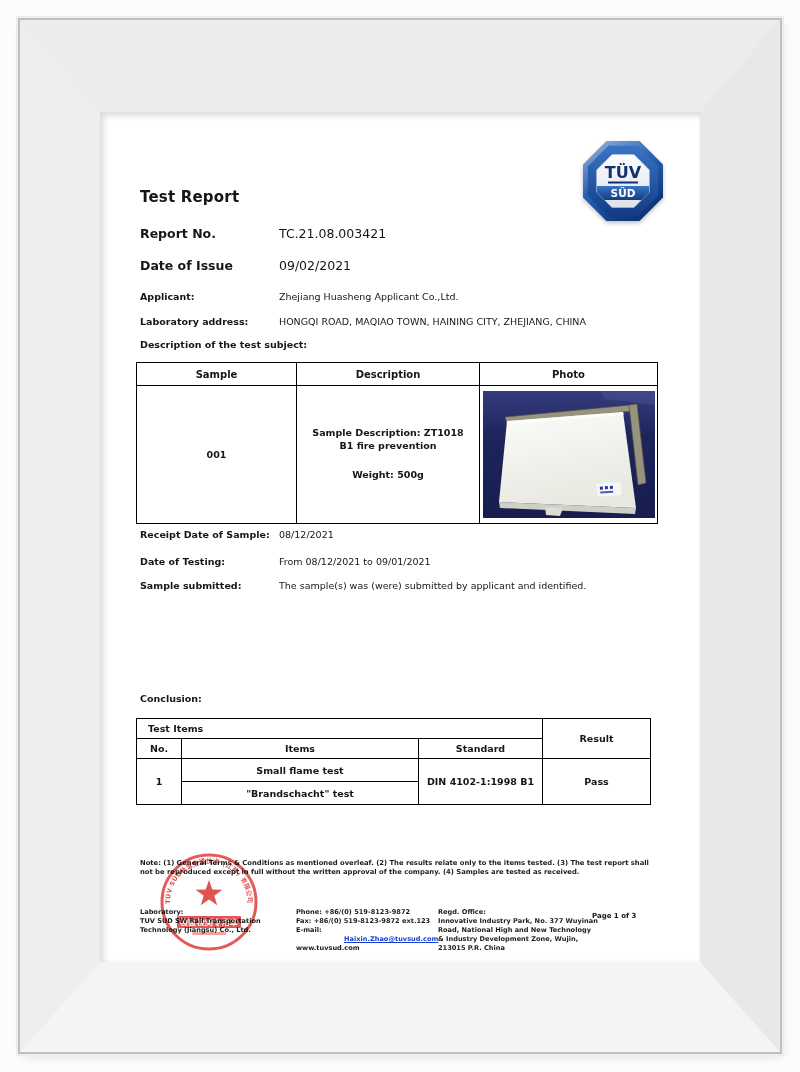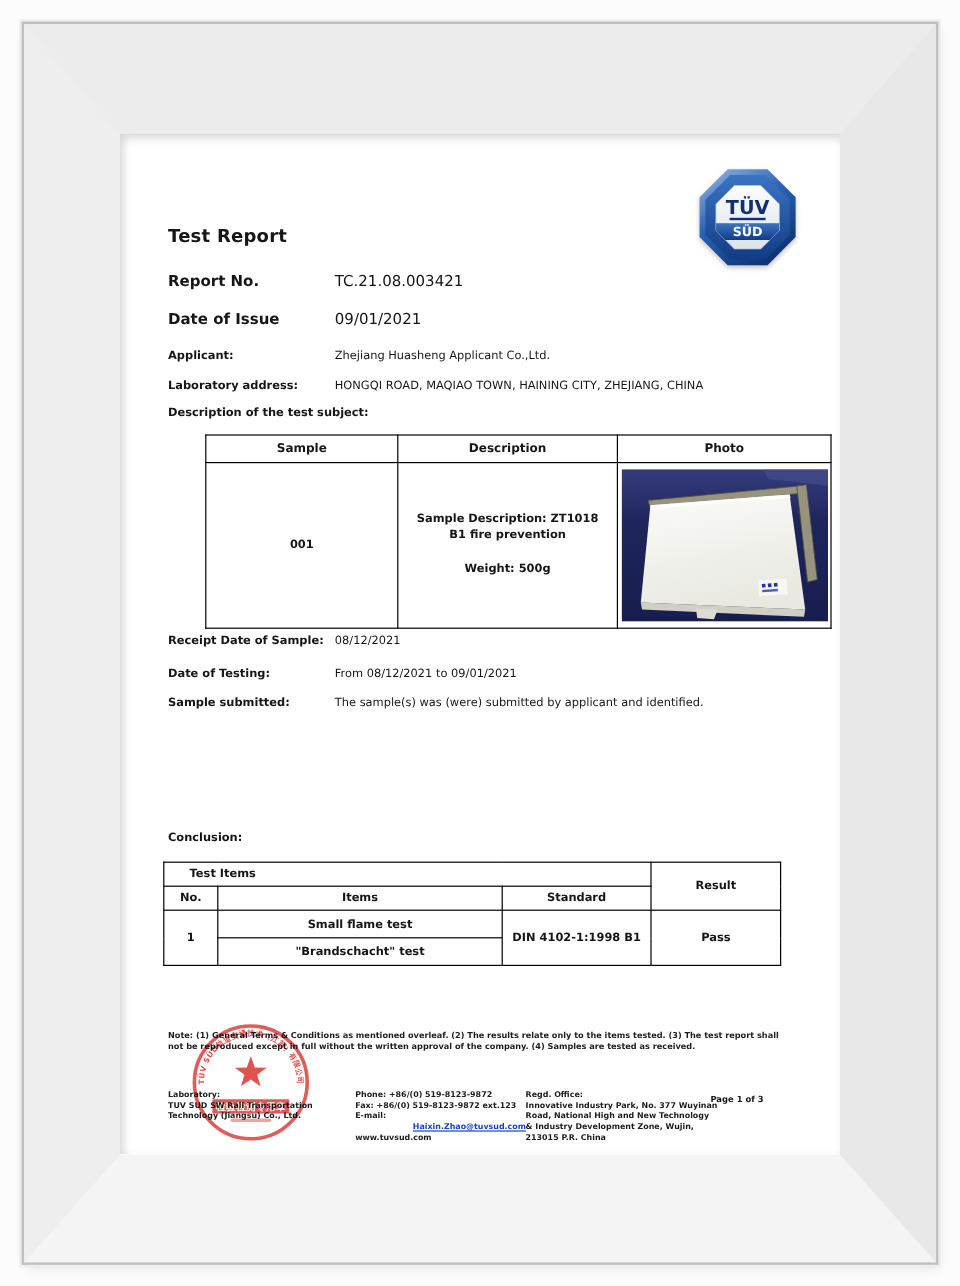--- a/index.html
+++ b/index.html
@@ -28,37 +28,37 @@
   .val{left:179px;font-weight:normal;white-space:nowrap;}
   .fs12{font-size:12.5px;}
   .fs10{font-size:9.5px;}
   .t114{top:114px}.t146{top:146px}.t179{top:179px}.t204{top:204px}.t227{top:227px}
   .t417{top:417px}.t444{top:444px}.t468{top:468px}.t581{top:581px}
 
   
   .logo{left:482px;top:24px;filter:drop-shadow(0 2px 2px rgba(0,0,0,.25));}
 
   
-  .tbl1{position:absolute;left:36px;top:250px;width:521px;table-layout:fixed;border-collapse:collapse;margin-left:35px;}
+  .tbl1{position:absolute;left:36px;top:250px;width:521px;table-layout:fixed;border-collapse:collapse;}
   .tbl1 th,.tbl1 td{border:1.5px solid #000;}
   .tbl1 th{height:20px;font-size:10px;font-weight:bold;text-align:center;}
   .tbl1 td{height:131px;text-align:center;vertical-align:middle;font-size:9.5px;font-weight:bold;}
   .c1{width:160px}.c2{width:183px}.c3{width:178px}
   .desc-gap{margin-top:16px;}
   .desc-line{line-height:1.35;padding:0 8px;}
   .photocell{padding:3px !important;}
   .photocell svg{display:block;}
 
   
   .tbl2{position:absolute;left:36px;top:606px;width:514px;table-layout:fixed;border-collapse:collapse;}
   .tbl2 td{border:1.5px solid #000;font-size:9.5px;font-weight:bold;text-align:center;vertical-align:middle;}
   .k1{width:45px}.k2{width:237px}.k3{width:124px}.k4{width:108px}
   .rowh18 td{height:17px;}
   .rowh21 td{height:20px;}
-  .cell-left{text-align:left !important;padding-left:21px;}
+  .cell-left{text-align:left !important;padding-left:11px;}
 
   
   .note{left:40px;top:747px;width:524px;font-size:6.8px;line-height:1.32;font-weight:600;color:#1d1d1d;}
   .fcol{font-size:6.6px;line-height:9px;font-weight:bold;color:#1d1d1d;margin-top:24px;}
   .fcol1{left:40px;top:772px;width:150px;}
   .fcol2{left:196px;top:772px;width:140px;}
   .fcol3{left:338px;top:772px;width:160px;}
   .fpage{left:492px;top:800px;font-size:7px;font-weight:bold;}
   .email{color:#1a3fd0;text-decoration:underline;padding-left:48px;}
 
@@ -101,21 +101,21 @@
       <rect x="26" y="42.5" width="30" height="2" fill="#10316e"></rect>
       <g clip-path="url(#innerOct)">
         <rect x="14.6" y="47" width="52.8" height="14" fill="url(#blueG)"></rect>
       </g>
       <text x="41" y="57.8" text-anchor="middle" font-size="10.5" font-weight="bold" fill="#ffffff" font-family="DejaVu Sans, sans-serif">SÜD</text>
     </svg>
 
     <div class="abs lbl fs12 t114">Report No.</div>
     <div class="abs val fs12 t114">TC.21.08.003421</div>
     <div class="abs lbl fs12 t146">Date of Issue</div>
-    <div class="abs val fs12 t146">09/01/2021</div>
+    <div class="abs val fs12 t146">09/02/2021</div>
 
     <div class="abs lbl fs10 t179">Applicant:</div>
     <div class="abs val fs10 t179">Zhejiang Huasheng Applicant Co.,Ltd.</div>
     <div class="abs lbl fs10 t204">Laboratory address:</div>
     <div class="abs val fs10 t204">HONGQI ROAD, MAQIAO TOWN, HAINING CITY, ZHEJIANG, CHINA</div>
 
     <div class="abs lbl fs10 t227">Description of the test subject:</div>
 
     <table class="tbl1">
       <colgroup>

